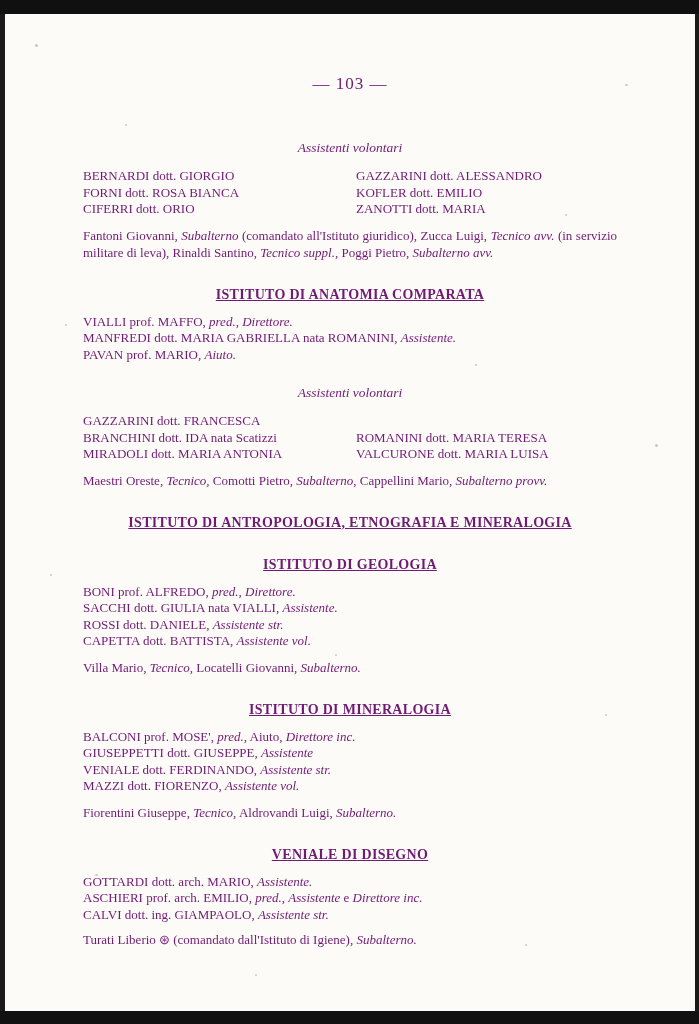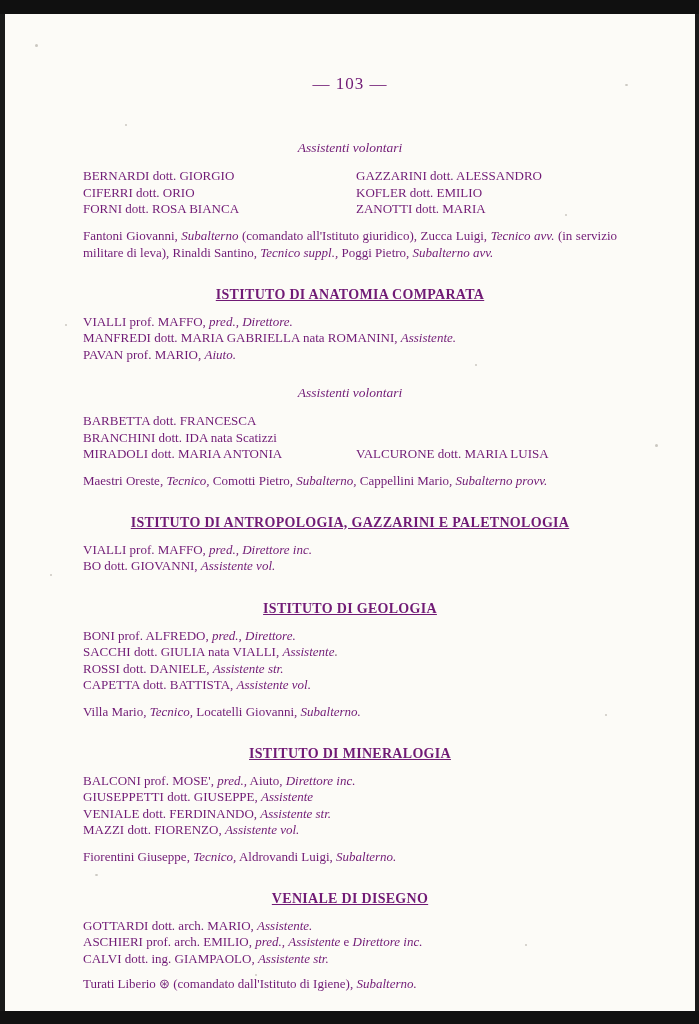--- a/index.html
+++ b/index.html
@@ -127,59 +127,56 @@
   <div class="paper">
     <div class="content">
 
       <div class="folio">— 103 —</div>
 
       <div>
         <div class="subhead">Assistenti volontari</div>
         <div class="two-col">
           <div class="col left">
             <p class="entry">BERNARDI dott. GIORGIO</p>
+            <p class="entry">FORNI dott. ROSA BIANCA</p>
             <p class="entry">CIFERRI dott. ORIO</p>
-            <p class="entry">FORNI dott. ROSA BIANCA</p>
           </div>
           <div class="col right">
             <p class="entry">GAZZARINI dott. ALESSANDRO</p>
             <p class="entry">KOFLER dott. EMILIO</p>
             <p class="entry">ZANOTTI dott. MARIA</p>
           </div>
         </div>
         <p class="para">Fantoni Giovanni, <i>Subalterno</i> (comandato all'Istituto giuridico), Zucca Luigi, <i><i>Tecnico</i> avv.</i> (in servizio militare di leva), Rinaldi Santino, <i><i>Tecnico</i> suppl.,</i> Poggi Pietro, <i><i>Subalterno</i> avv.</i></p>
       </div>
 
       <div>
         <div class="section-title">ISTITUTO DI ANATOMIA COMPARATA</div>
         <div class="list">
           <p class="entry">VIALLI prof. MAFFO, <i>pred.,</i> <i>Direttore.</i></p>
           <p class="entry">MANFREDI dott. MARIA GABRIELLA nata ROMANINI, <i><i>Assistente</i>.</i></p>
           <p class="entry">PAVAN prof. MARIO, <i>Aiuto.</i></p>
         </div>
         <div class="subhead" style="margin-top:22px;">Assistenti volontari</div>
         <div class="two-col">
           <div class="col left">
-            <p class="entry">BARBETTA dott. FRANCESCA</p>
+            <p class="entry">GAZZARINI dott. FRANCESCA</p>
             <p class="entry">BRANCHINI dott. IDA nata Scatizzi</p>
             <p class="entry">MIRADOLI dott. MARIA ANTONIA</p>
           </div>
           <div class="col right">
+            <p class="entry">ROMANINI dott. MARIA TERESA</p>
             <p class="entry">VALCURONE dott. MARIA LUISA</p>
           </div>
         </div>
         <p class="para">Maestri Oreste, <i><i>Tecnico</i>,</i> Comotti Pietro, <i><i>Subalterno</i>,</i> Cappellini Mario, <i><i>Subalterno</i> provv.</i></p>
       </div>
 
       <div>
-        <div class="section-title">ISTITUTO DI ANTROPOLOGIA, GAZZARINI E PALETNOLOGIA</div>
-        <div class="list">
-          <p class="entry">VIALLI prof. MAFFO, <i>pred.,</i> <i>Direttore inc.</i></p>
-          <p class="entry">BO dott. GIOVANNI, <i><i>Assistente</i> vol.</i></p>
-        </div>
+        <div class="section-title">ISTITUTO DI ANTROPOLOGIA, ETNOGRAFIA E MINERALOGIA</div>
       </div>
 
       <div>
         <div class="section-title">ISTITUTO DI GEOLOGIA</div>
         <div class="list">
           <p class="entry">BONI prof. ALFREDO, <i>pred.,</i> <i>Direttore.</i></p>
           <p class="entry">SACCHI dott. GIULIA nata VIALLI, <i><i>Assistente</i>.</i></p>
           <p class="entry">ROSSI dott. DANIELE, <i><i>Assistente</i> str.</i></p>
           <p class="entry">CAPETTA dott. BATTISTA, <i><i>Assistente</i> vol.</i></p>
         </div>

